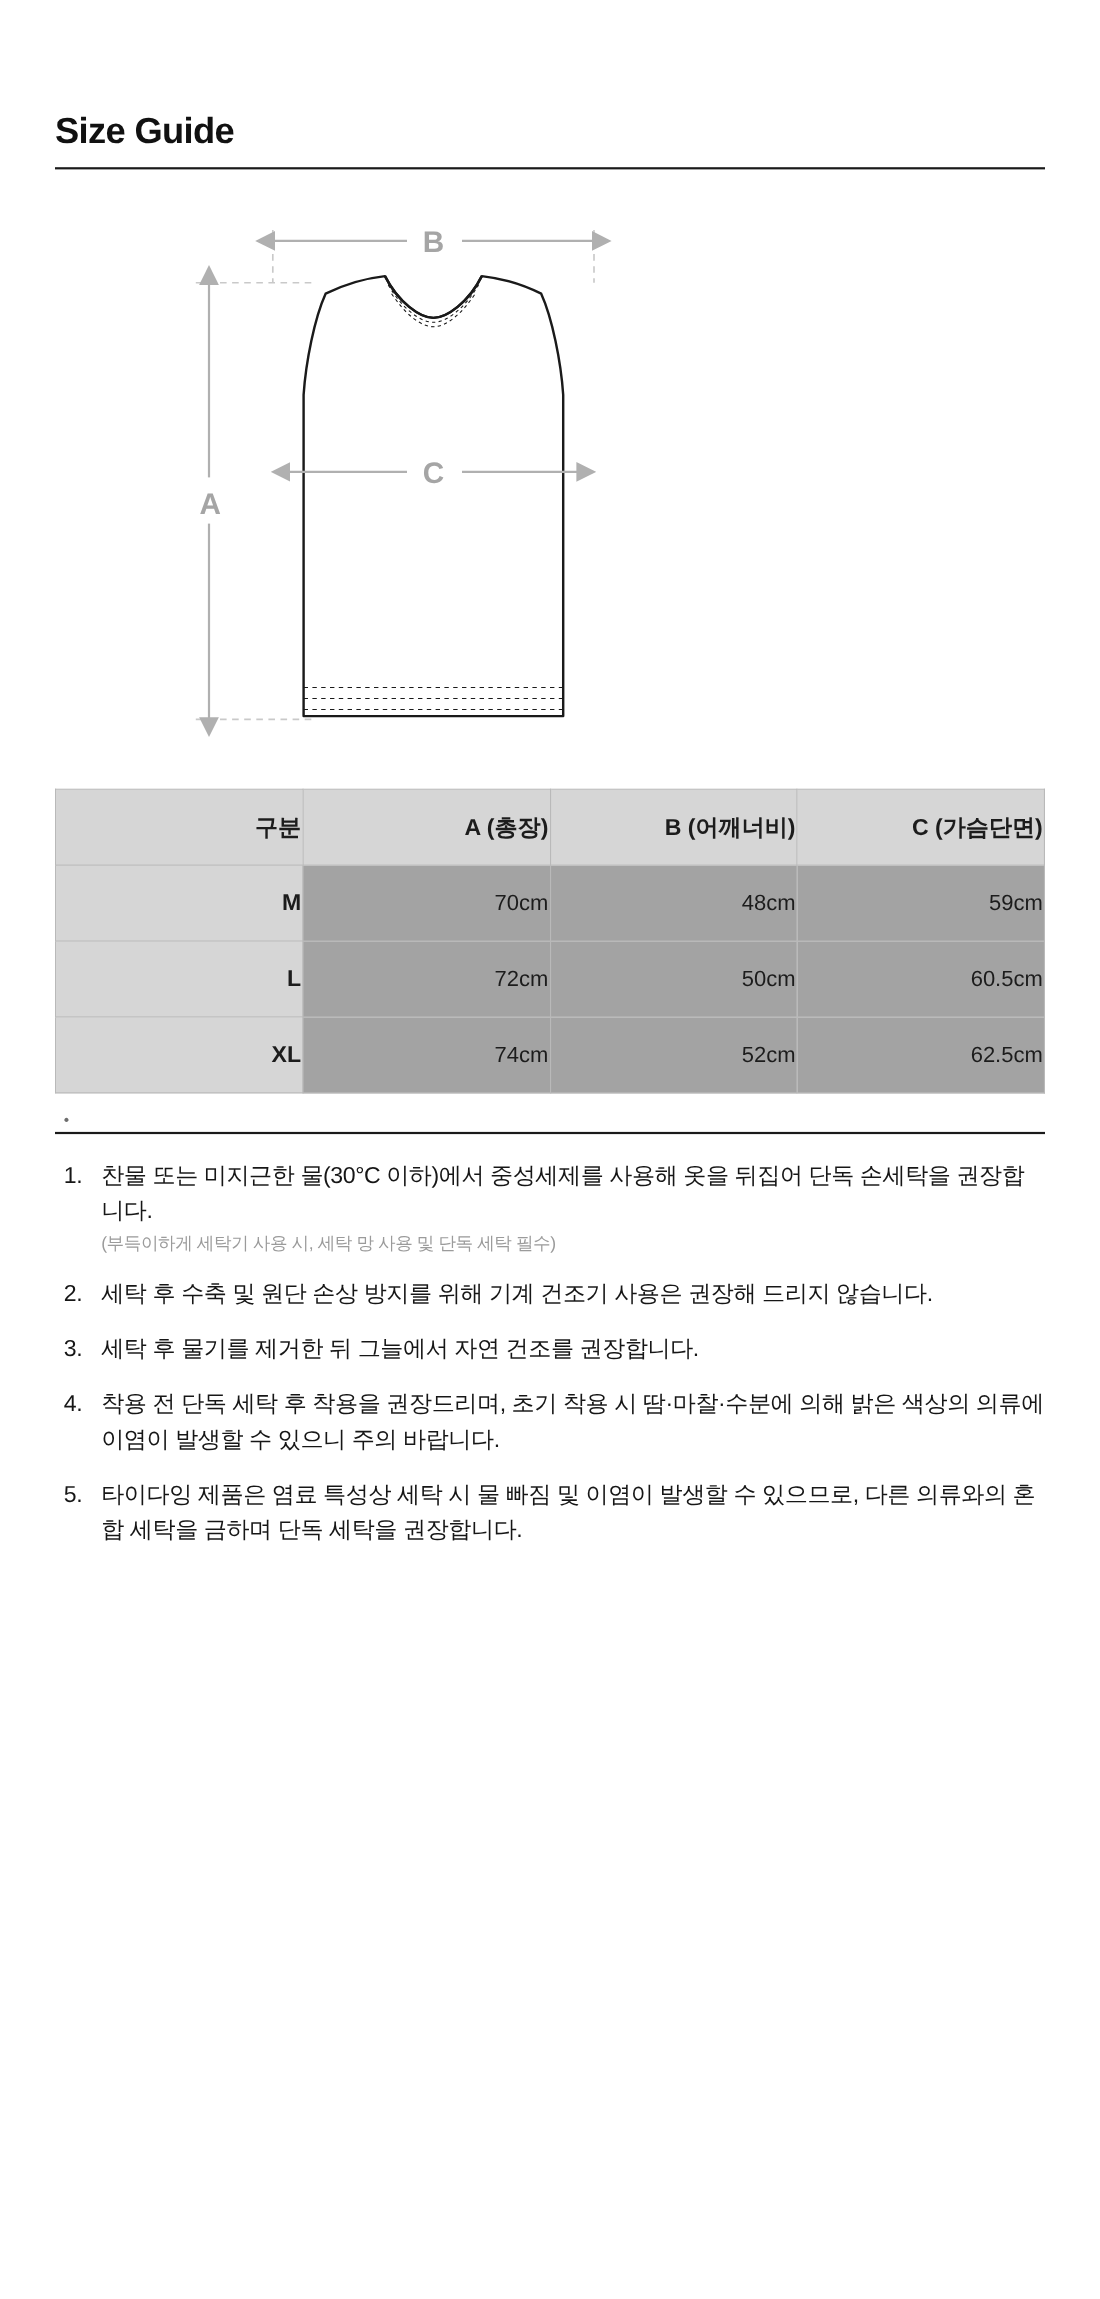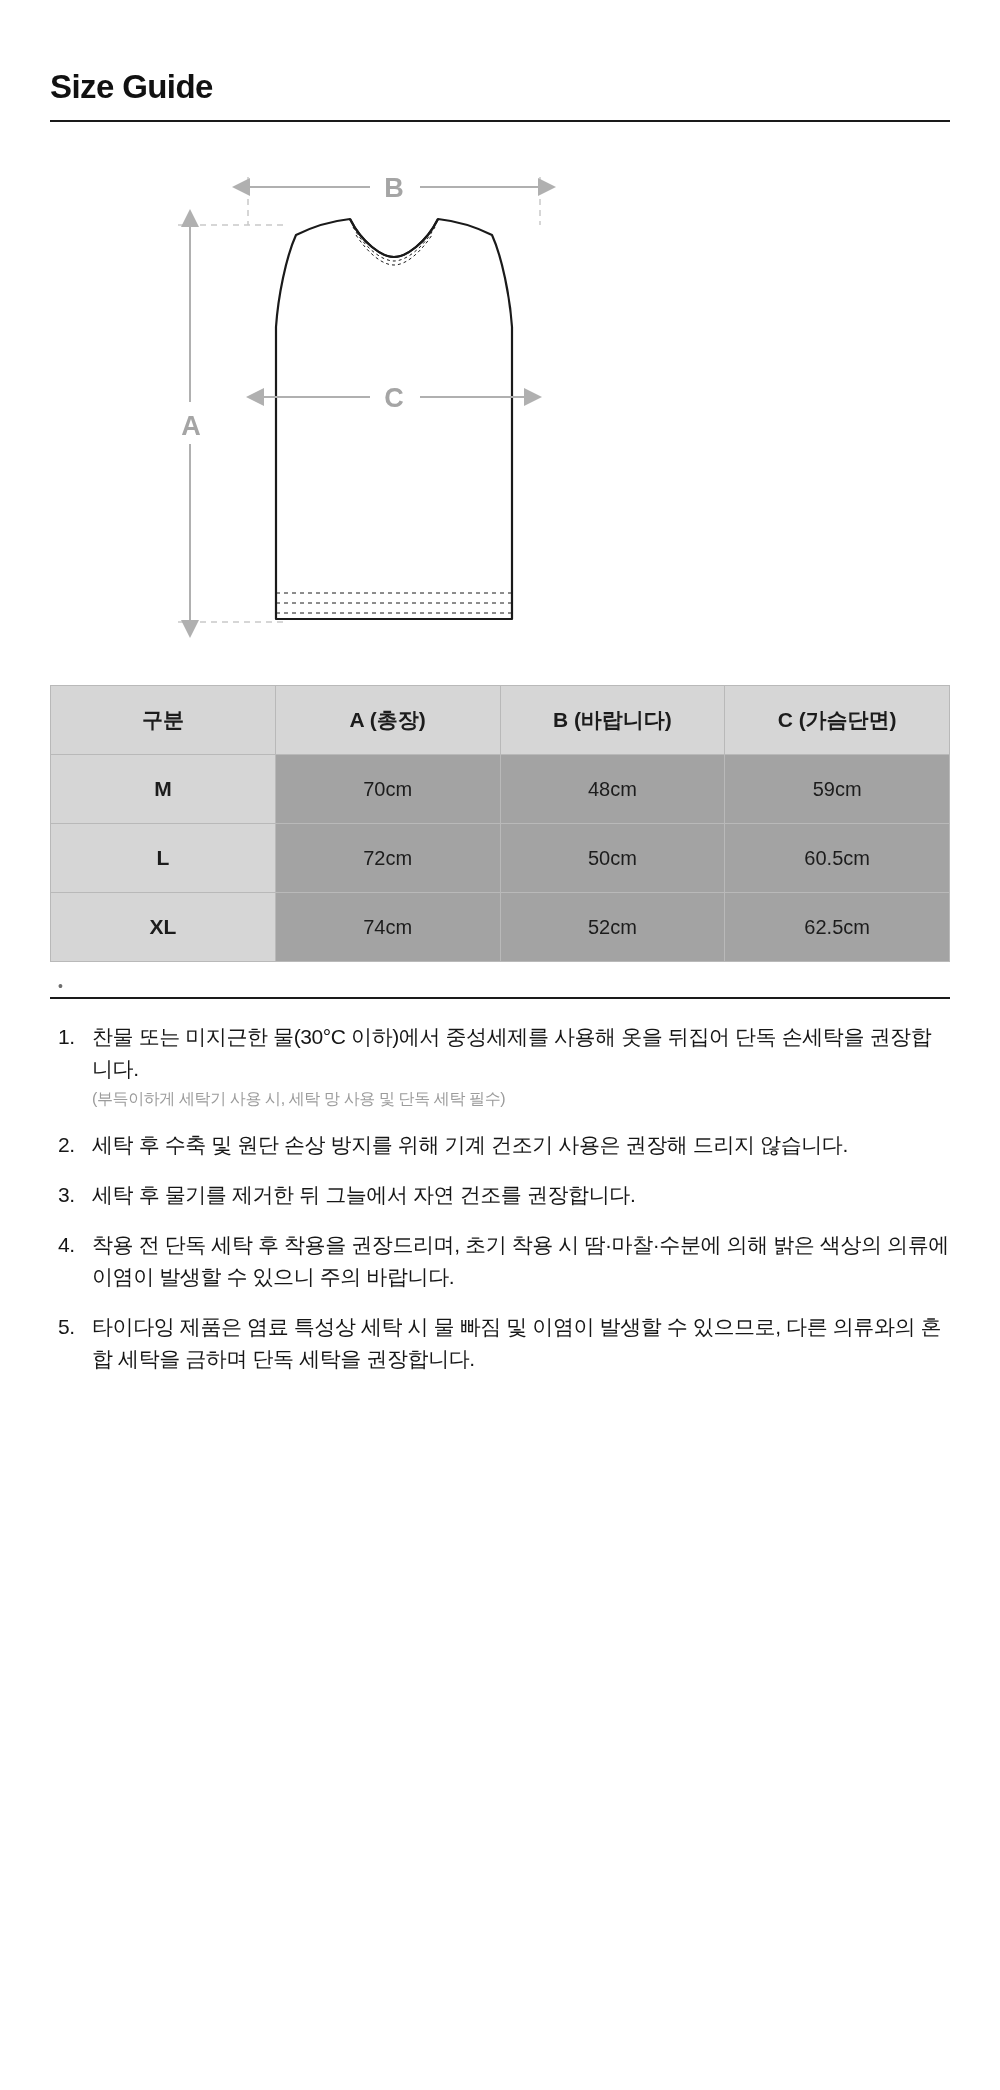--- a/index.html
+++ b/index.html
@@ -21,21 +21,21 @@
     box-sizing: border-box;
     padding: 0 50px;
   }
 
   
   .section-title {
     font-size: 33px;
     font-weight: bold;
     letter-spacing: -0.6px;
     color: #111111;
-    padding-top: 68px;
+    padding-top: 100px;
     padding-bottom: 14px;
     margin: 0;
   }
   .title-rule {
     border: 0;
     border-top: 2px solid #1a1a1a;
     margin: 0;
   }
 
   
@@ -53,21 +53,21 @@
   .size-table {
     border-collapse: collapse;
     width: 900px;
     margin-top: 18px;
     table-layout: fixed;
   }
   .size-table th,
   .size-table td {
     border: 1px solid #b9b9b9;
     height: 66px;
-    text-align: center;
+    text-align: right;
     vertical-align: middle;
     font-size: 20px;
     color: #1c1c1c;
     margin-top: 12px;
   }
   .size-table thead th {
     background: #d6d6d6;
     font-weight: bold;
     font-size: 21px;
   }
@@ -197,21 +197,21 @@
         <text x="344" y="260" text-anchor="middle" font-family="Liberation Sans, sans-serif" font-size="27" font-weight="bold" fill="#a5a5a5">C</text>
       </g>
     </svg>
   </div>
 
   <table class="size-table">
     <thead>
       <tr>
         <th>구분</th>
         <th>A (총장)</th>
-        <th>B (바랍니다)</th>
+        <th>B (어깨너비)</th>
         <th>C (가슴단면)</th>
       </tr>
     </thead>
     <tbody>
       <tr>
         <th>M</th>
         <td>70cm</td>
         <td>48cm</td>
         <td>59cm</td>
       </tr>

